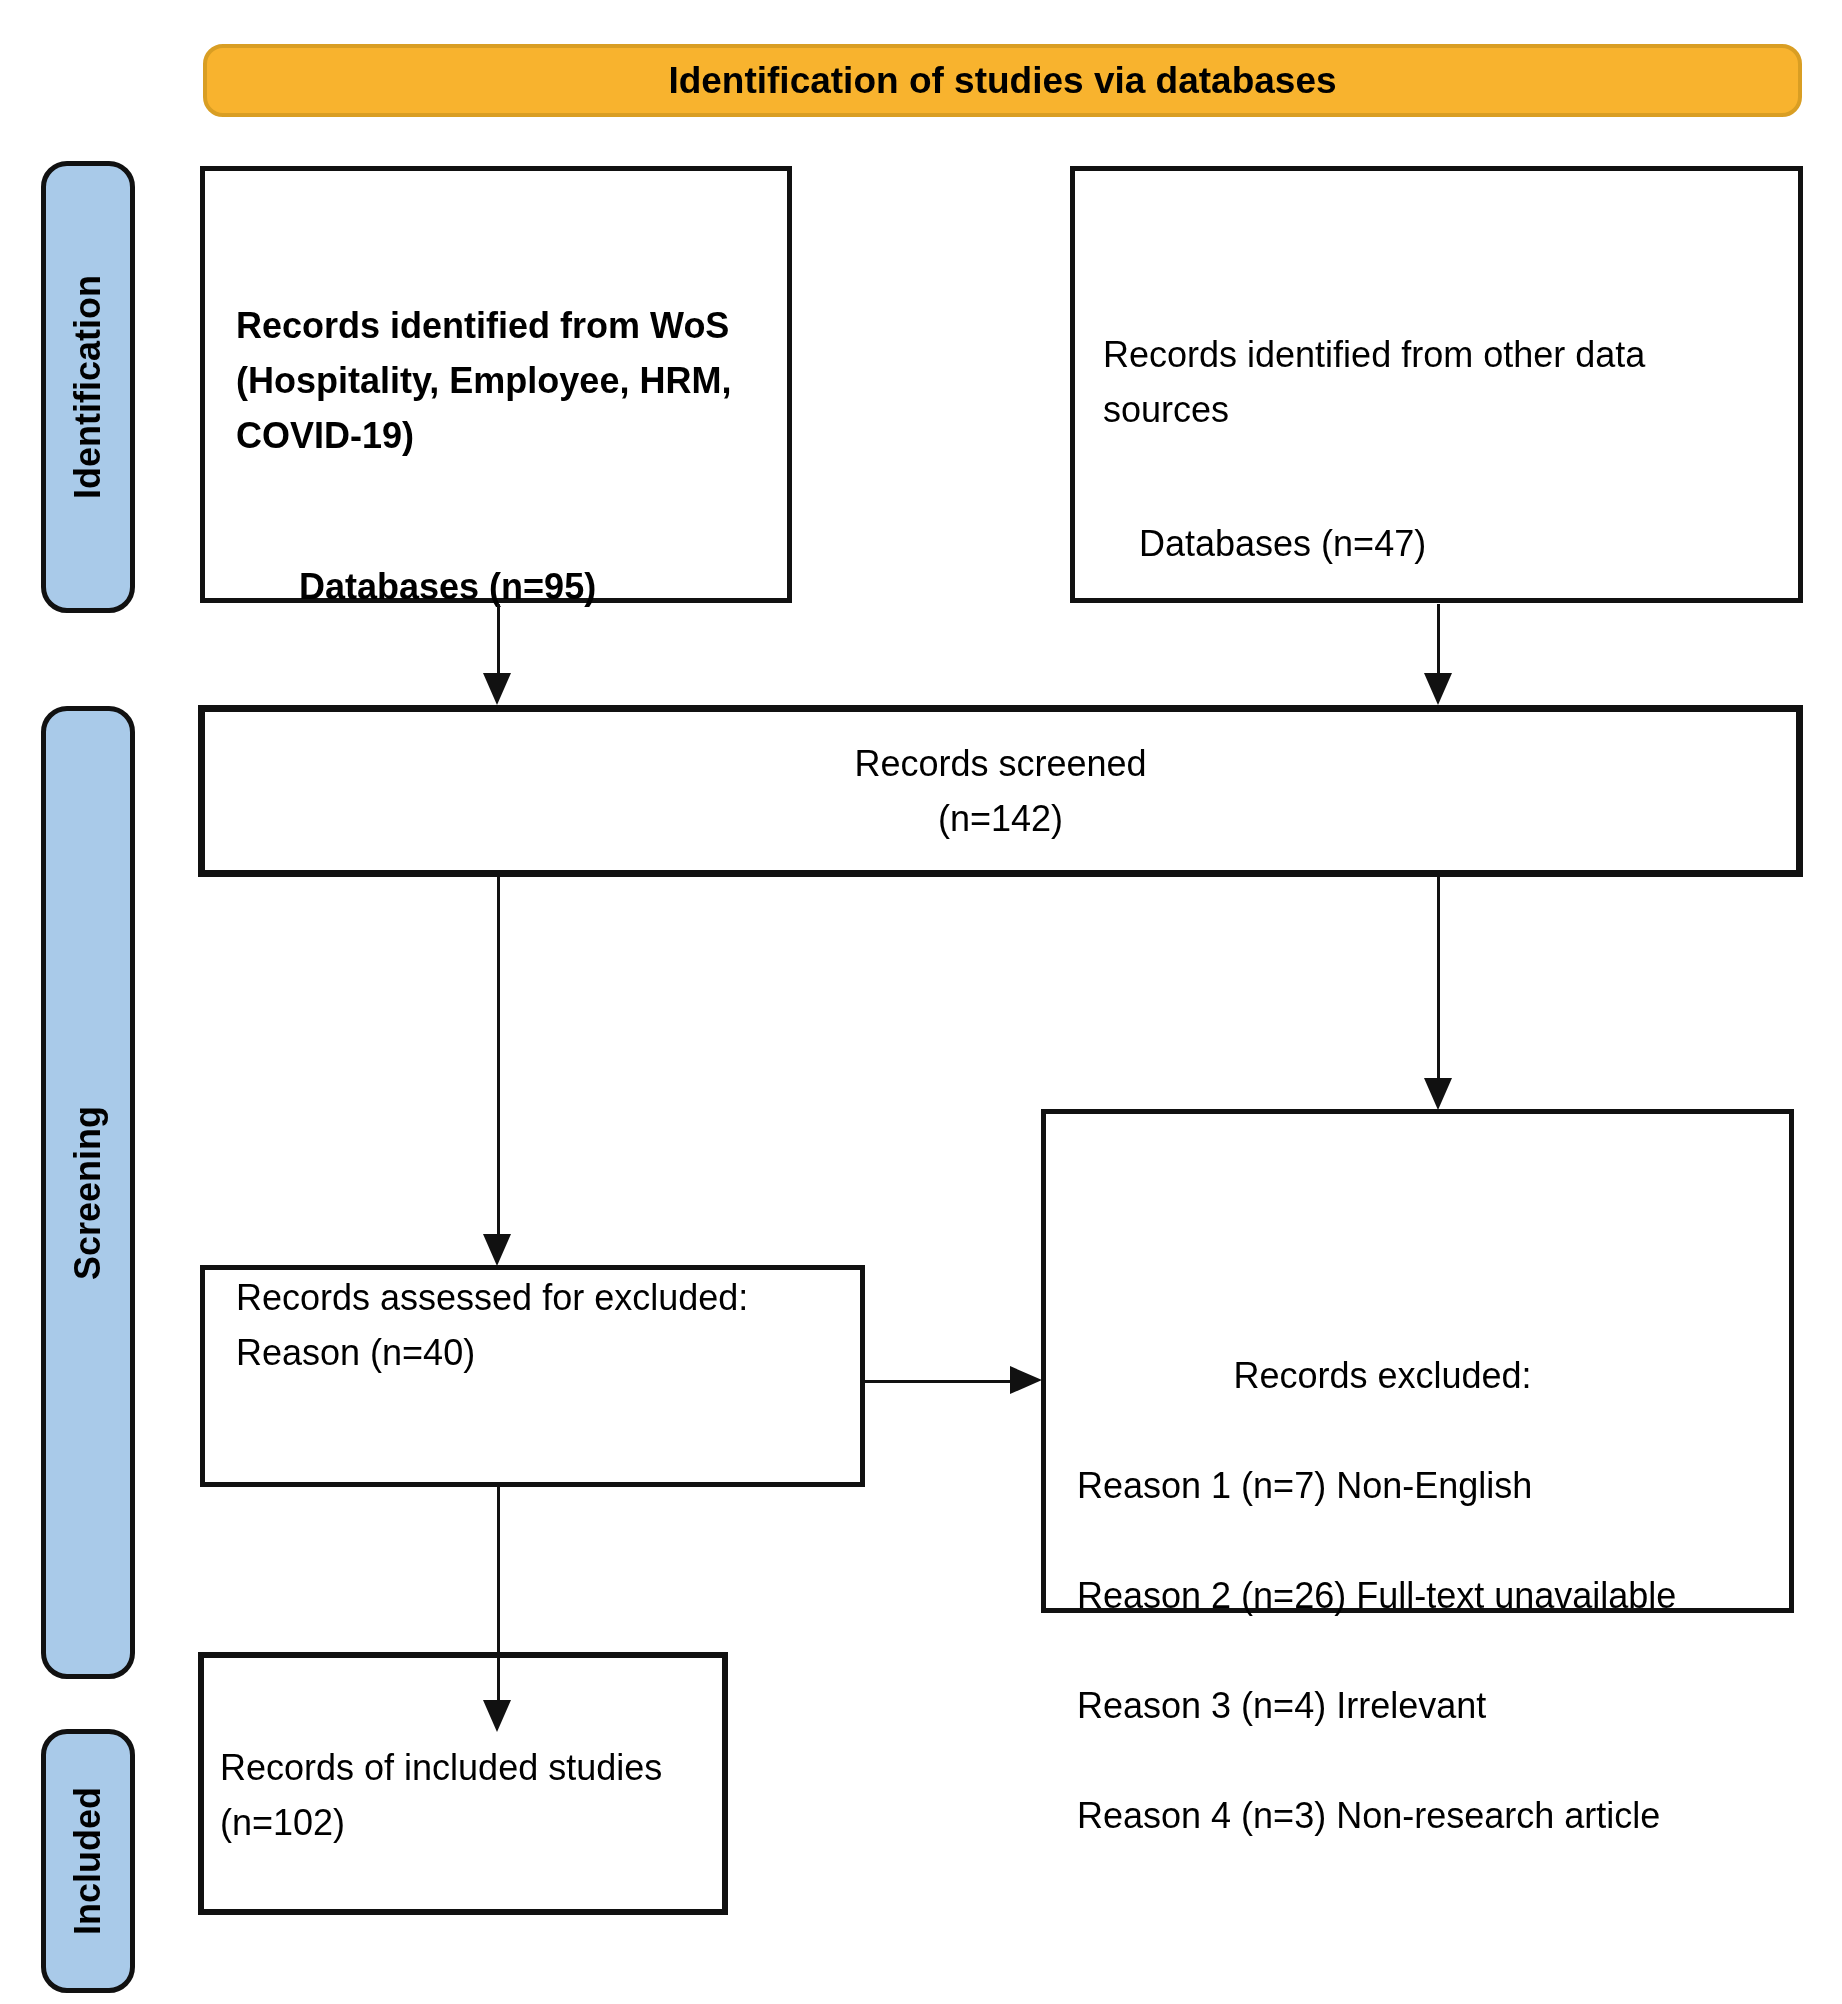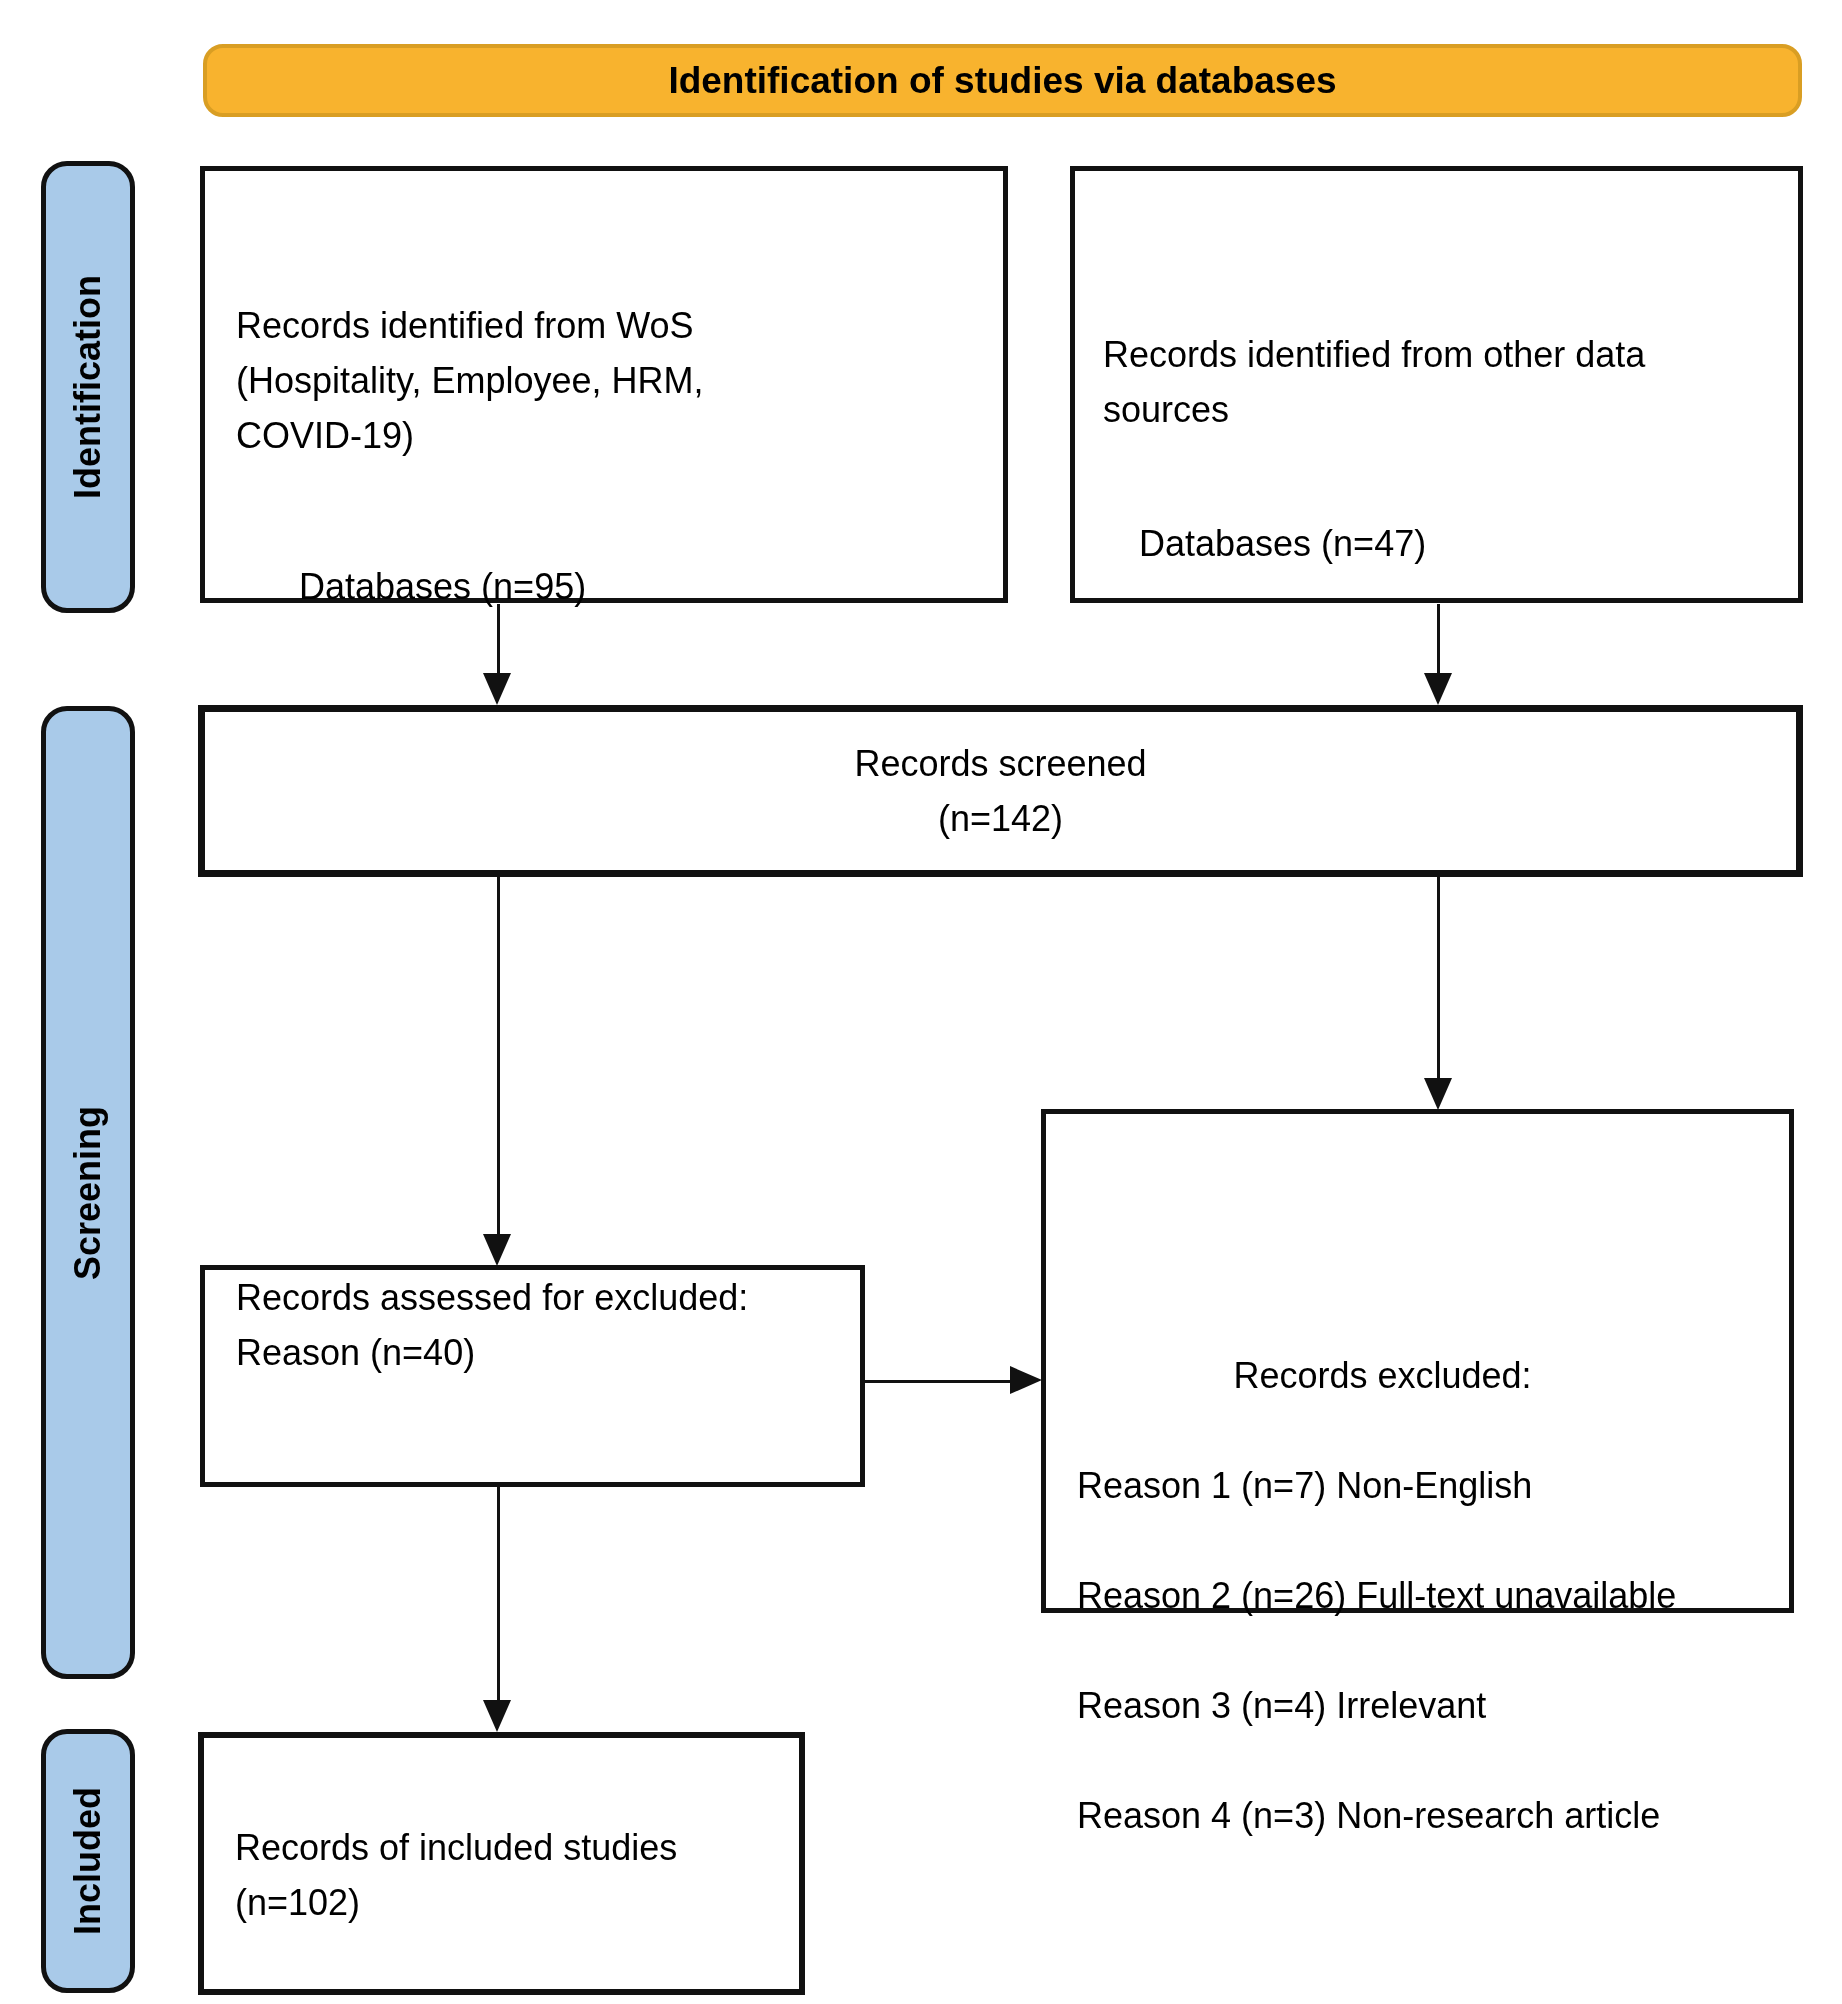--- a/index.html
+++ b/index.html
@@ -47,35 +47,35 @@
   .stage.screening{top:706px;height:973px;}
   .stage.included{top:1729px;height:264px;}
   
   .fbox{
     position:absolute;background:#fff;
     border:5.1px solid var(--box-border);
     box-sizing:border-box;
     font-size:36px;line-height:55px;
     white-space:pre-line;
   }
-  .fbox.wos{left:200px;top:166px;width:808px;height:437px;padding:72px 6px 0 31px;}
+  .fbox.wos{left:200px;top:166px;width:592px;height:437px;padding:72px 6px 0 31px;font-weight:bold;}
   .fbox.other{left:1070px;top:166px;width:733px;height:437px;padding:101px 17px 0 28px;}
   .fbox.screened{
     left:198px;top:705px;width:1605px;height:172px;border-width:7.4px;
     display:flex;align-items:center;justify-content:center;text-align:center;
   }
   .fbox.assessed{
     left:200px;top:1265px;width:665px;height:222px;border-width:5.7px;
     display:flex;flex-direction:column;padding-left:31px;
   }
   .fbox.excluded{left:1041px;top:1109px;width:753px;height:504px;padding:124px 32px 0 31px;}
   .fbox.included-box{
-    left:198px;top:1732px;width:607px;height:263px;border-width:6.8px;
+    left:198px;top:1652px;width:530px;height:263px;border-width:6.8px;
     display:flex;flex-direction:column;justify-content:center;
-    padding-left:31px;padding-top:22.6px;
+    padding-left:16px;padding-top:22.6px;
   }
   .count-line-wos{margin-top:41px;margin-left:63px;}
   .count-line-other{margin-top:24px;margin-left:36px;}
   .excluded-block{width:656px;}
   .excluded-heading{text-align:center;width:611px;}
   
   .aline-v{position:absolute;width:2.8px;background:var(--arrow);}
   .aline-h{position:absolute;height:2.8px;background:var(--arrow);}
   .ahead-down{
     position:absolute;width:0;height:0;

